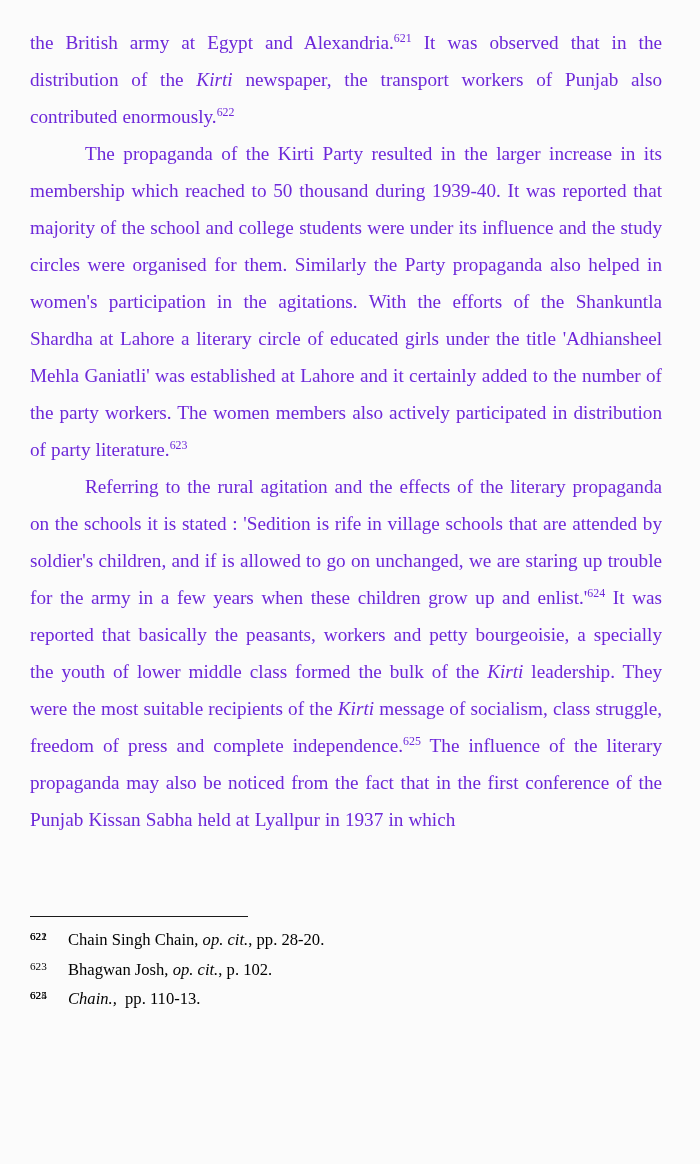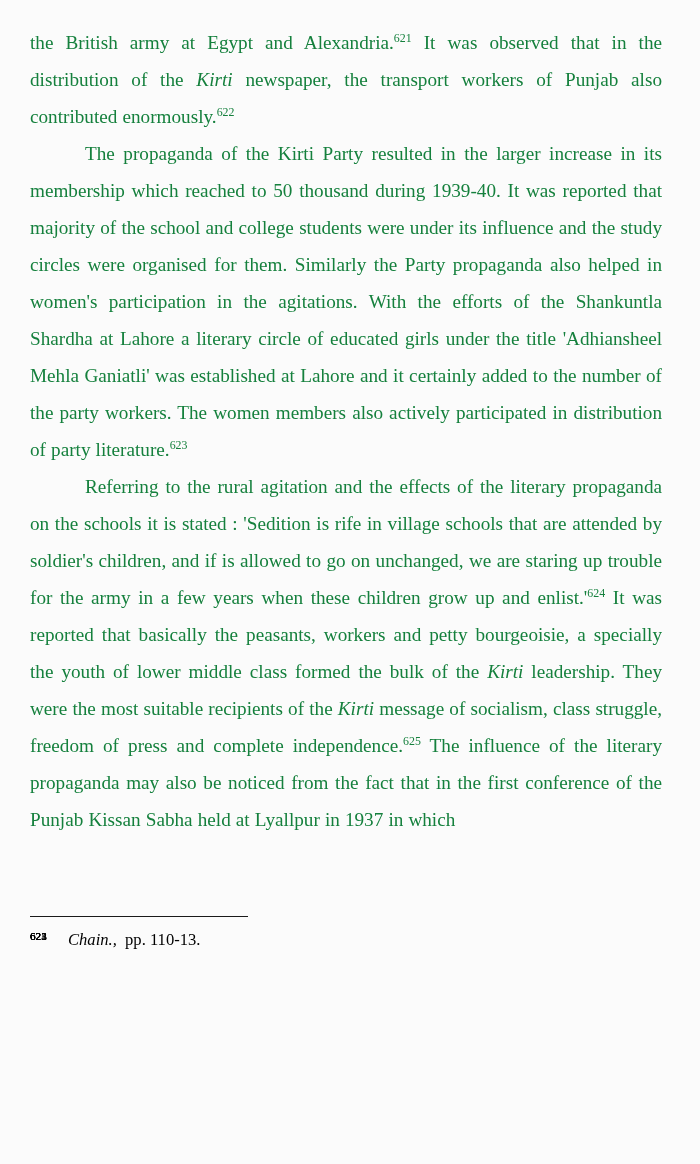--- a/index.html
+++ b/index.html
@@ -23,21 +23,21 @@
     left: 30px;
     top: 24px;
     width: 632px;
   }
   p.body-para {
     margin: 0;
     font-size: 19.2px;
     line-height: 37px;
     text-align: justify;
     text-justify: inter-word;
-    color: #15803d;
+    color: #6d28d9;
     word-spacing: 0.3px;
   }
   p.body-para.indented {
     text-indent: 55px;
   }
   sup.fn-ref {
     font-size: 0.62em;
     vertical-align: super;
     line-height: 0;
   }
@@ -99,24 +99,26 @@
 
   <div id="footnote-block">
     <hr id="footnote-rule">
 
     <div class="footnote-row">
       <span class="fn-num">621</span>
     </div>
 
     <div class="footnote-row">
       <span class="fn-num">622</span>
+      <span class="fn-text"><span>Chain Singh Chain,</span> <i>op. cit.</i><span>,</span> <span>pp. 28-20.</span></span>
     </div>
 
     <div class="footnote-row">
       <span class="fn-num">623</span>
+      <span class="fn-text"><span>Bhagwan Josh,</span> <i>op. cit.</i><span>,</span> <span>p. 102.</span></span>
     </div>
 
     <div class="footnote-row">
       <span class="fn-num">624</span>
     </div>
 
     <div class="footnote-row">
       <span class="fn-num">625</span>
       <span class="fn-text"><i>Chain.,</i><span class="fn-gap"></span> <span>pp. 110-13.</span></span>
     </div>

